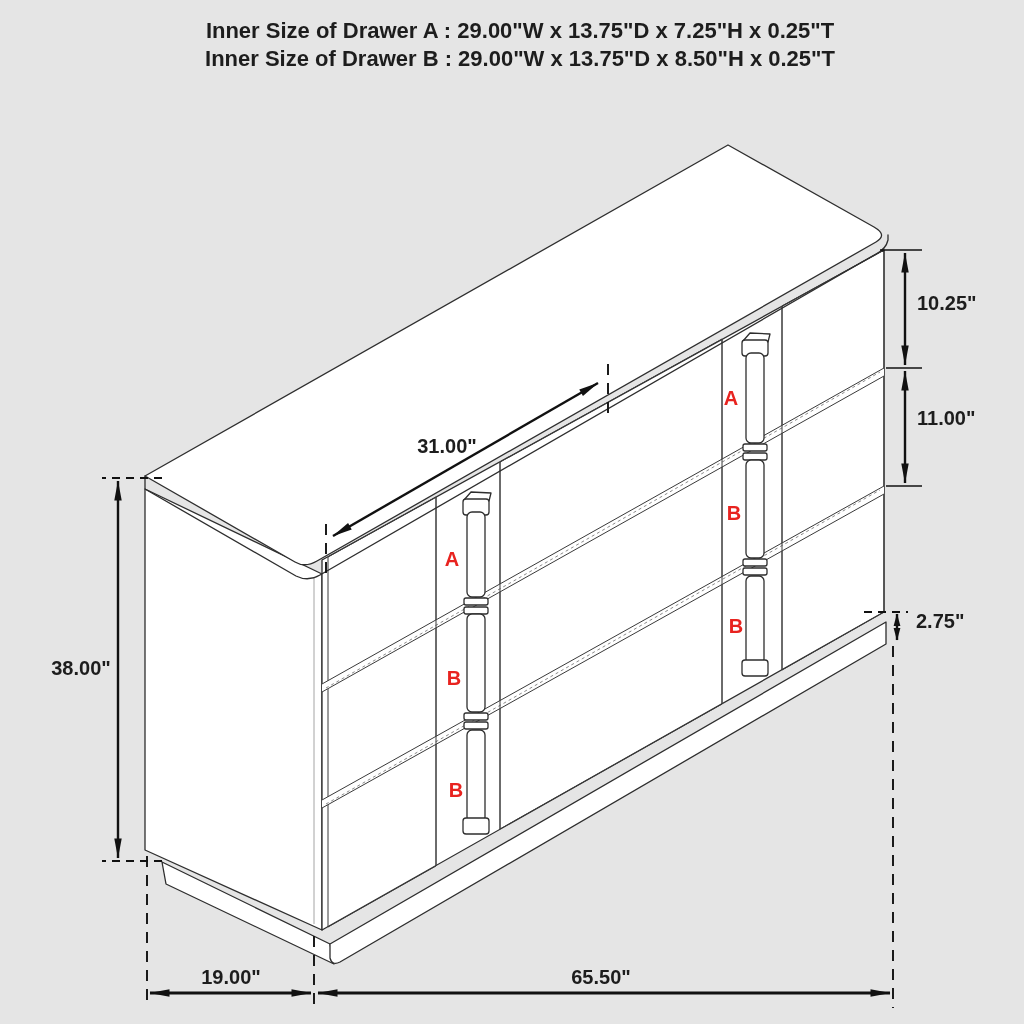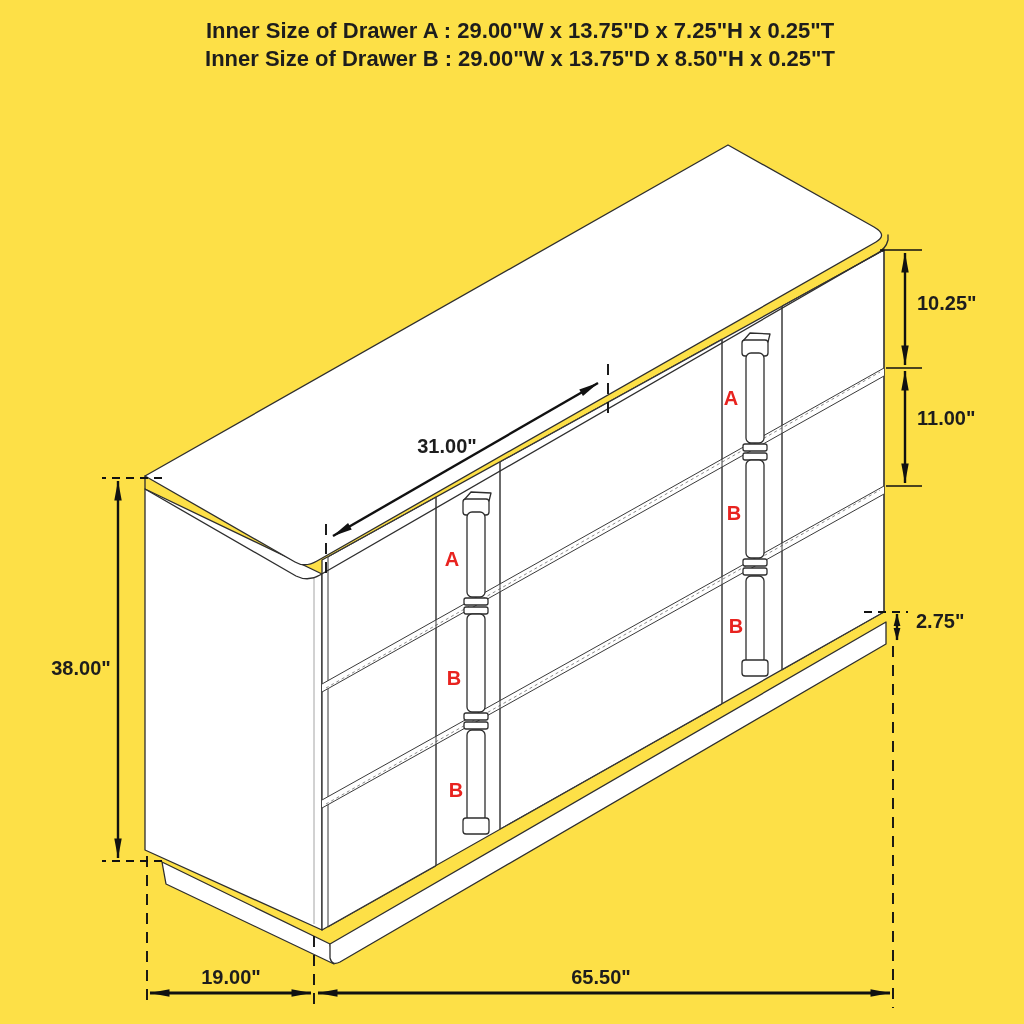--- a/index.html
+++ b/index.html
@@ -1,16 +1,16 @@
 <!DOCTYPE html>
 <html><head>
 <meta charset="utf-8">
 <style>
   html,body{margin:0;padding:0;background:#ffffff;}
-  .page{position:relative;width:1024px;height:1024px;background:#fde047;overflow:hidden;
+  .page{position:relative;width:1024px;height:1024px;background:#e5e5e5;overflow:hidden;
         font-family:"Liberation Sans", sans-serif;}
   svg{position:absolute;left:0;top:0;}
   .title-txt{font-family:"Liberation Sans", sans-serif;font-weight:bold;font-size:22px;fill:#1d1d1d;}
   .dim-txt{font-family:"Liberation Sans", sans-serif;font-weight:bold;font-size:20px;fill:#1d1d1d;}
   .red-lbl{font-family:"Liberation Sans", sans-serif;font-weight:bold;font-size:20px;fill:#e8231f;}
   .edge{stroke:#2e2e2e;stroke-width:1.3;fill:none;stroke-linejoin:round;stroke-linecap:round;}
   .edge-thin{stroke:#3a3a3a;stroke-width:1;fill:none;}
   .white-fill{fill:#ffffff;}
   .dimline{stroke:#111111;stroke-width:2.4;fill:none;}
   .dimline-h{stroke:#111111;stroke-width:2.8;fill:none;}

